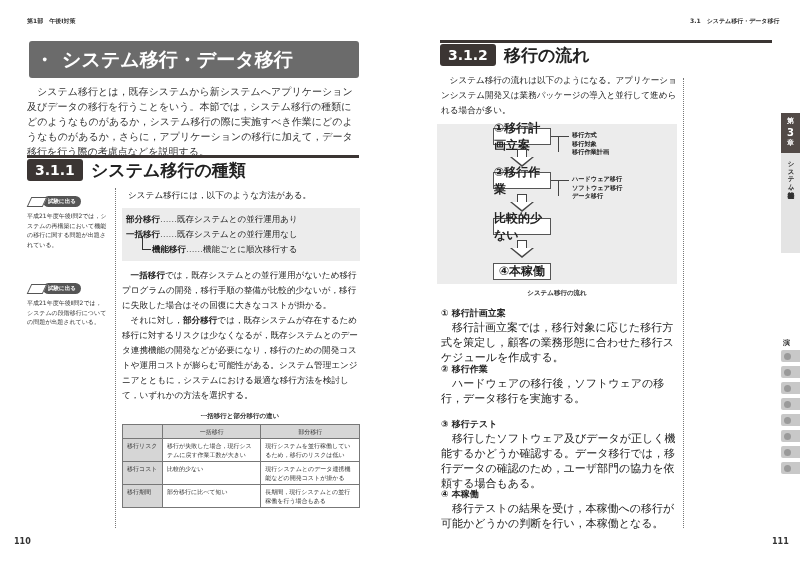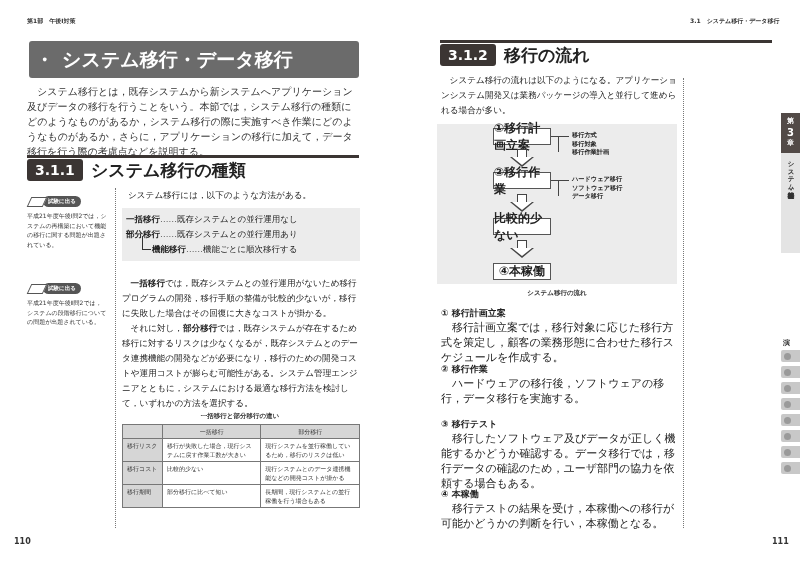--- a/index.html
+++ b/index.html
@@ -93,26 +93,26 @@
           <div class="pen"></div>
         </div>
       <span class="note-label">試験に出る</span>
     </div>
     <div>平成21年度午後Ⅱ問2では，システムの段階移行についての問題が出題されている。</div>
   </div>
 
   <div class="body-text serif" style="left:128px;top:188px;width:232px">システム移行には，以下のような方法がある。</div>
 
   <div class="method-box serif" style="left:122px;top:208px;width:238px">
+    <div><span class="b">部分移行</span><span>……既存システムとの並行運用あり</span></div>
     <div><span class="b">一括移行</span><span>……既存システムとの並行運用なし</span></div>
-    <div><span class="b">部分移行</span><span>……既存システムとの並行運用あり</span></div>
     <div class="sub" style="margin-left:10px"><span class="b">機能移行</span><span>……機能ごとに順次移行する</span></div>
   </div>
 
-  <div class="body-text serif" style="left:122px;top:276px;width:238px">
+  <div class="body-text serif" style="left:122px;top:268px;width:238px">
     <p><b>一括移行</b><span>では，既存システムとの並行運用がないため移行プログラムの開発，移行手順の整備が比較的少ないが，移行に失敗した場合はその回復に大きなコストが掛かる。</span></p>
     <p><span>それに対し，</span><b>部分移行</b><span>では，既存システムが存在するため移行に対するリスクは少なくなるが，既存システムとのデータ連携機能の開発などが必要になり，移行のための開発コストや運用コストが膨らむ可能性がある。システム管理エンジニアとともに，システムにおける最適な移行方法を検討して，いずれかの方法を選択する。</span></p>
   </div>
 
   <div class="tbl-caption">一括移行と部分移行の違い</div>
   <table class="cmp">
     <tbody>
         <tr>
       <th></th>
       <th>一括移行</th>

